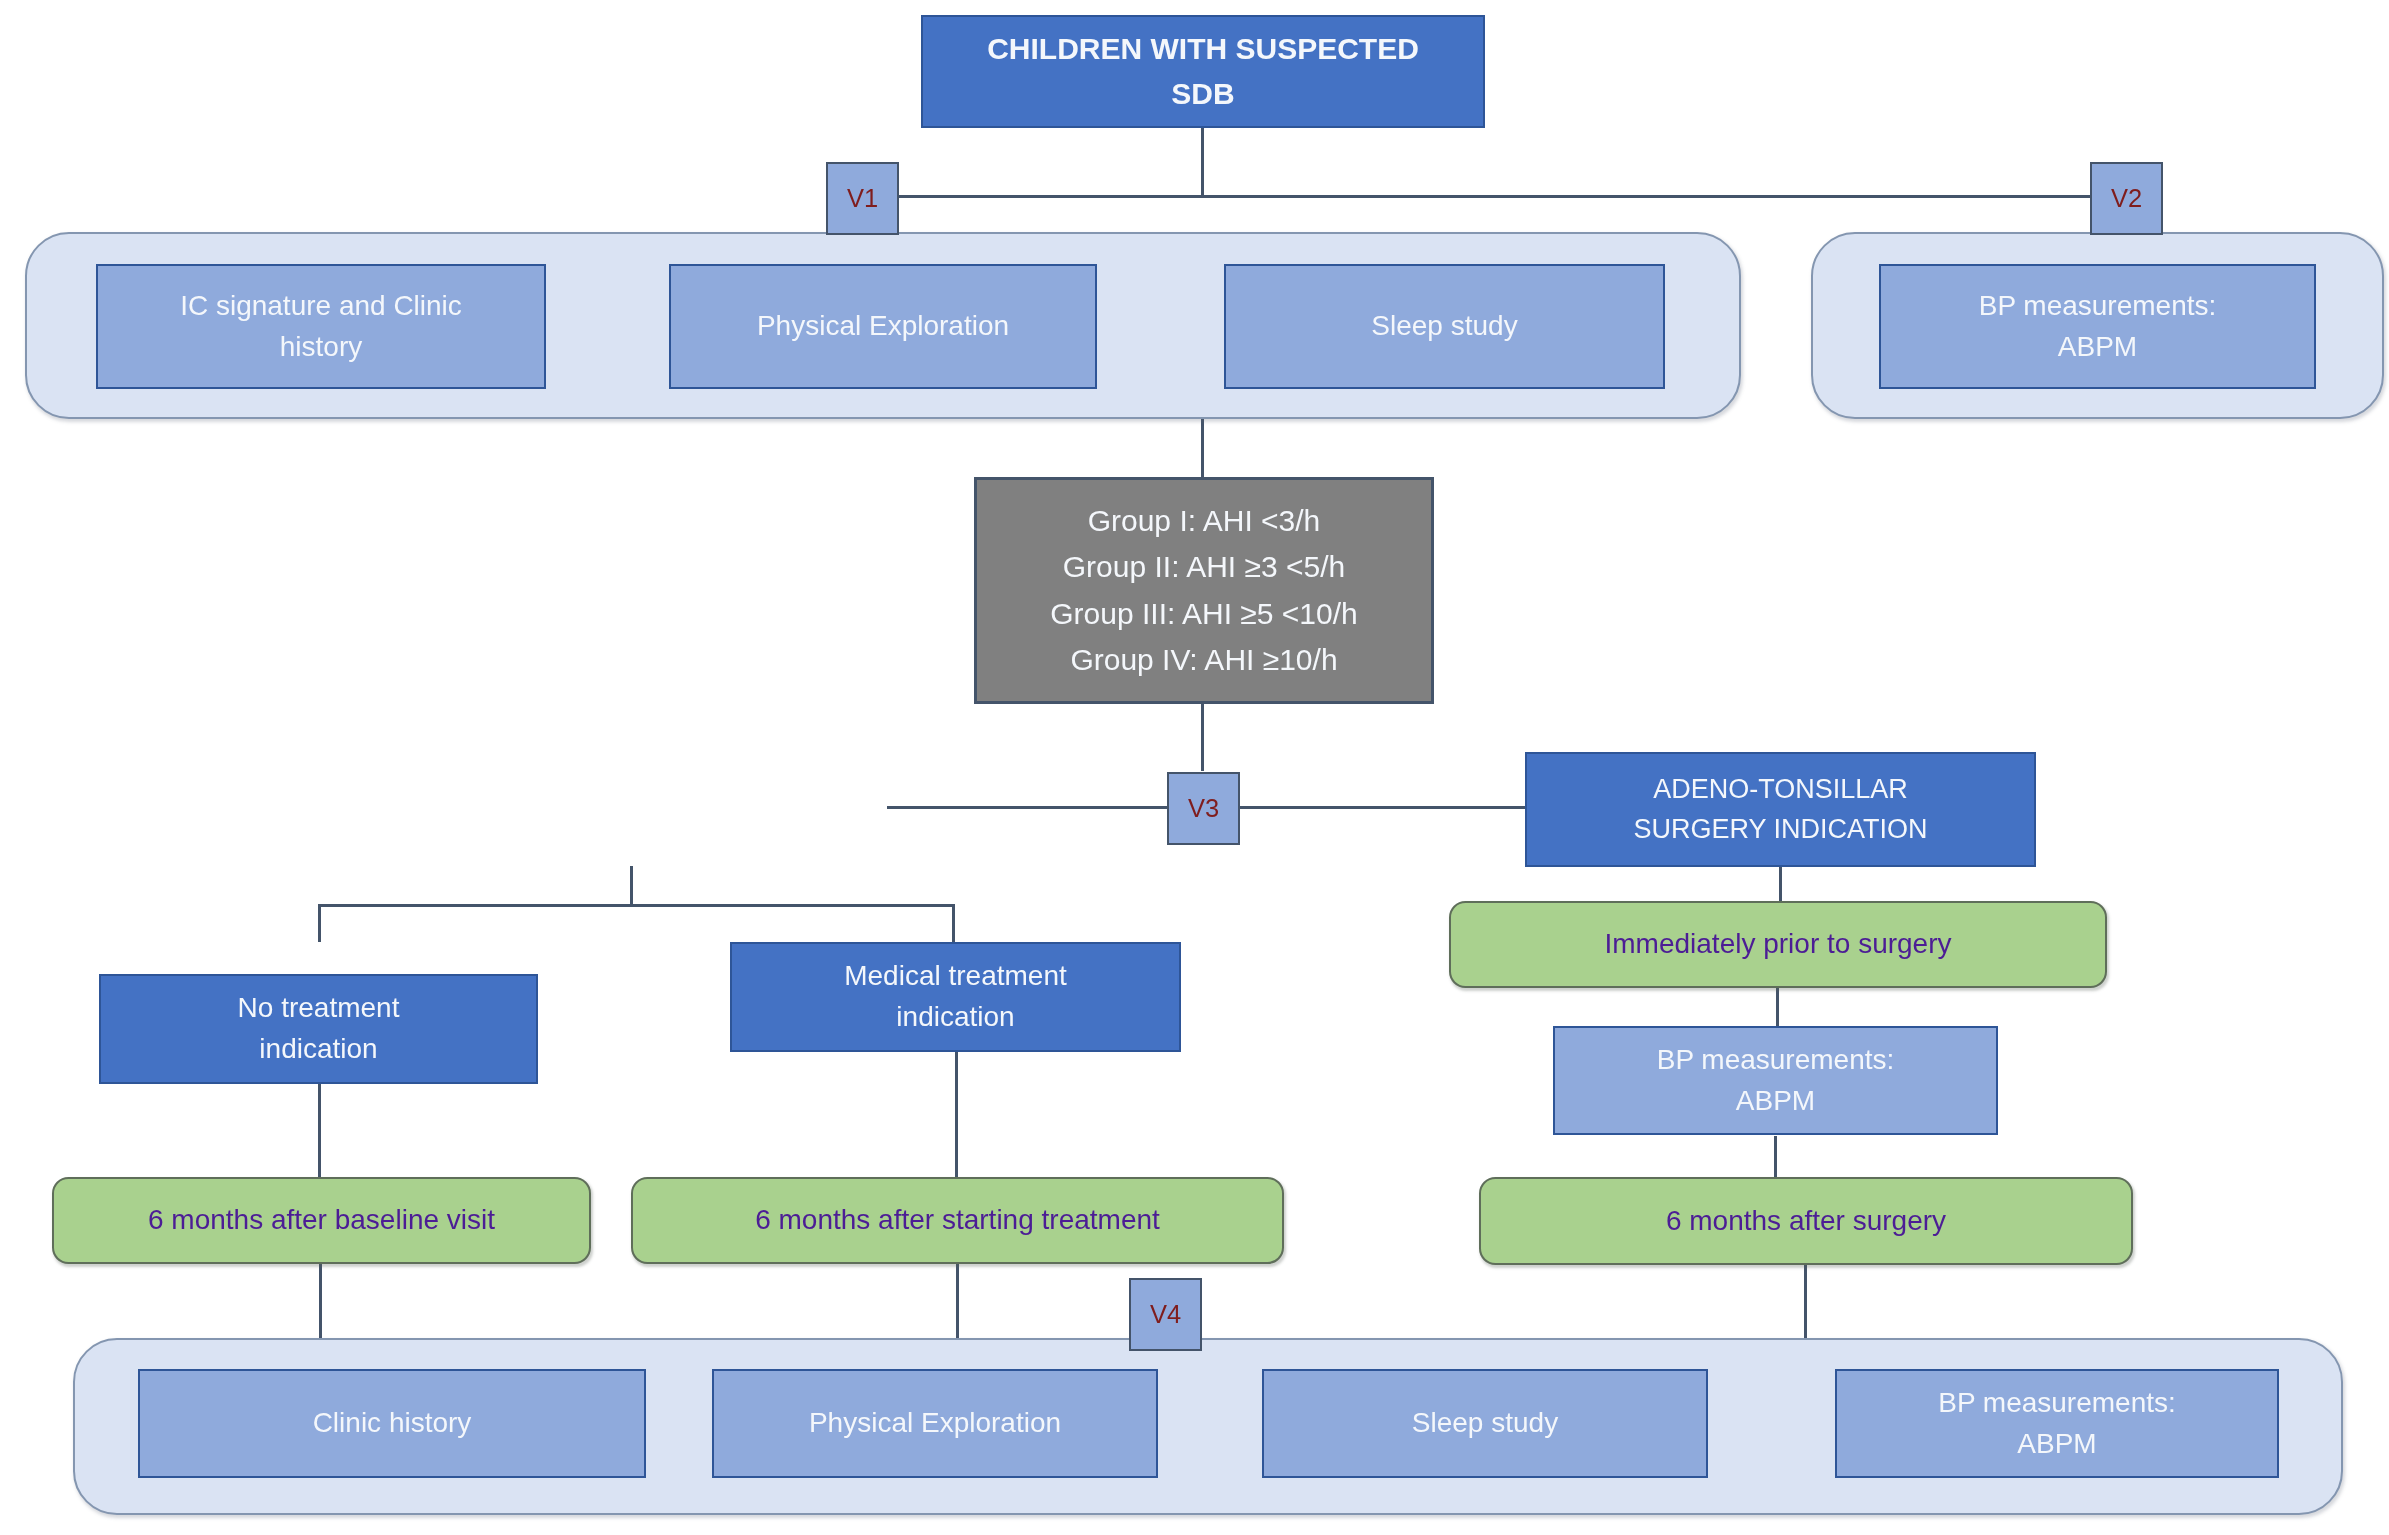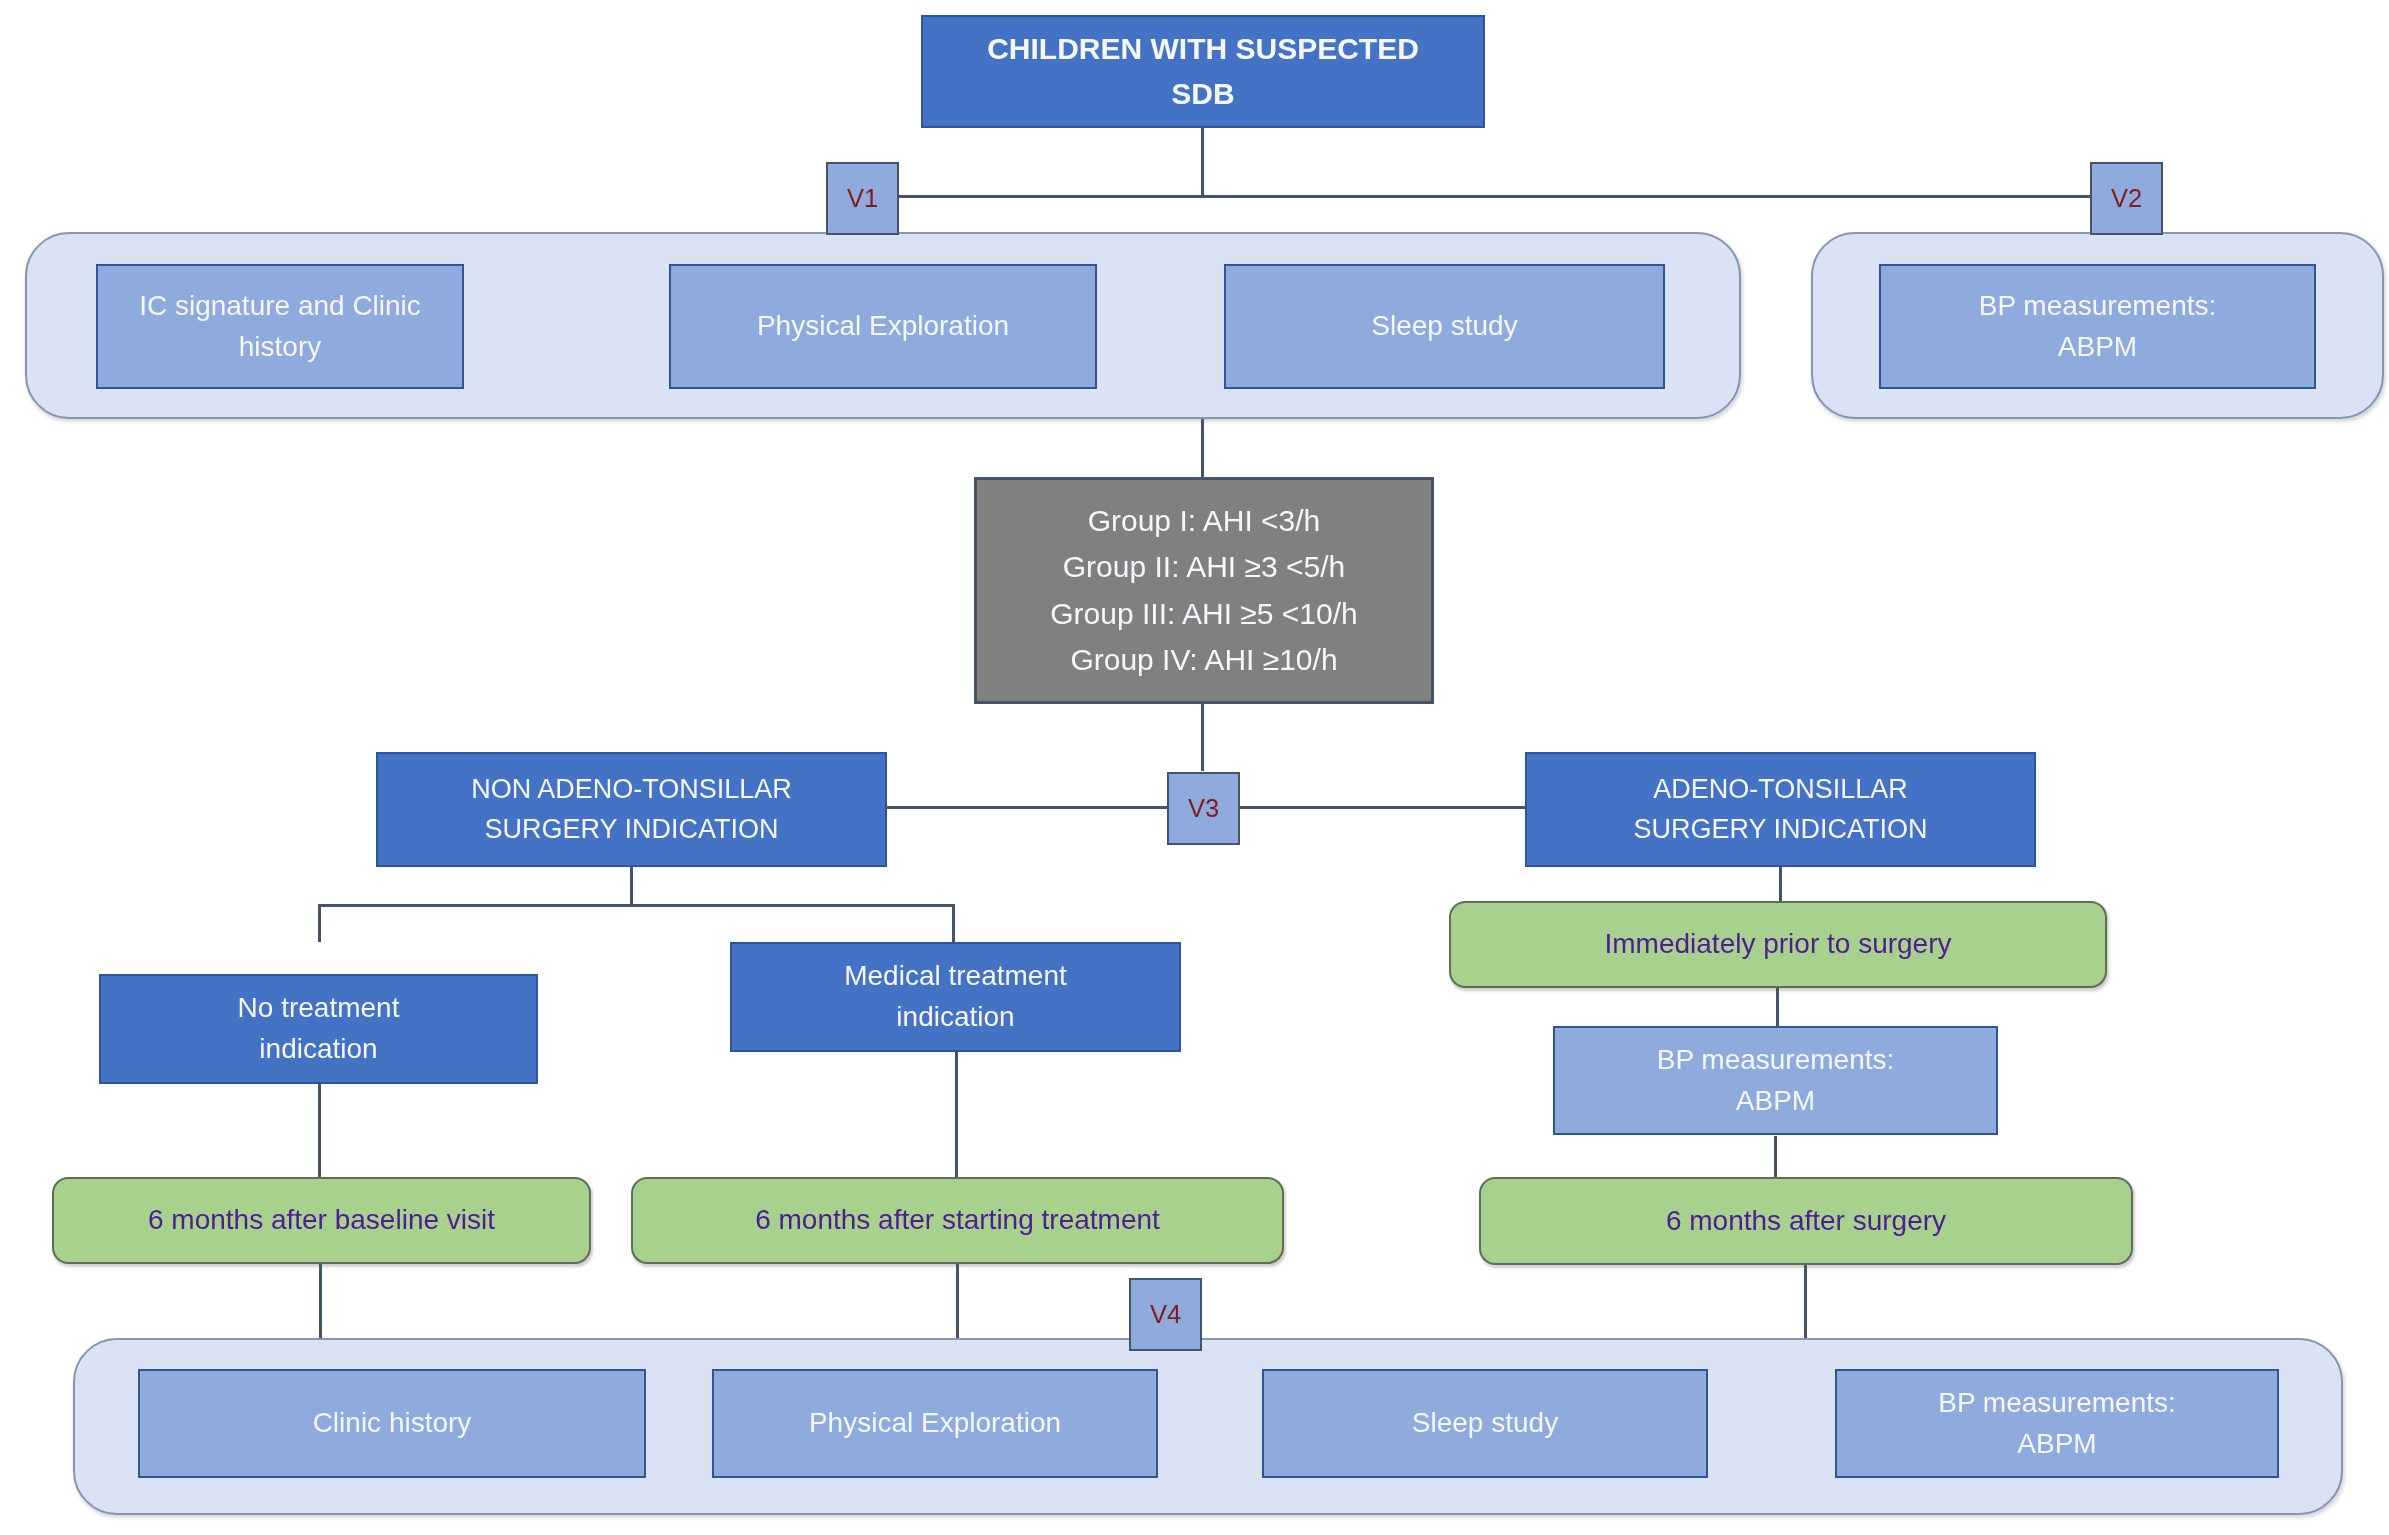--- a/index.html
+++ b/index.html
@@ -98,43 +98,40 @@
   <div class="vbadge" style="left:2090px;top:162px;">
     <span>V2</span>
   </div>
   <div class="vbadge" style="left:1167px;top:772px;">
     <span>V3</span>
   </div>
   <div class="vbadge" style="left:1129px;top:1278px;">
     <span>V4</span>
   </div>
 
-  <div class="box mid" style="left:96px;top:264px;width:368px;height:125px;">
+  <div class="box mid" style="left:96px;top:264px;width:450px;height:125px;">
     <span class="w360">IC signature and Clinic history</span>
   </div>
   <div class="box mid" style="left:669px;top:264px;width:428px;height:125px;">
     <span>Physical Exploration</span>
   </div>
   <div class="box mid" style="left:1224px;top:264px;width:441px;height:125px;">
     <span>Sleep study</span>
   </div>
   <div class="box mid" style="left:1879px;top:264px;width:437px;height:125px;">
     <span class="w270">BP measurements: ABPM</span>
   </div>
 
   <div class="box gray" style="left:974px;top:477px;width:460px;height:227px;">
     <div>Group I: AHI &lt;3/h</div>
     <div>Group II: AHI ≥3 &lt;5/h</div>
     <div>Group III: AHI ≥5 &lt;10/h</div>
     <div>Group IV: AHI ≥10/h</div>
   </div>
 
-  <div class="box dark" style="left:376px;top:752px;width:511px;height:115px;">
-    <span class="w400">NON ADENO-TONSILLAR SURGERY INDICATION</span>
-  </div>
   <div class="box dark" style="left:1525px;top:752px;width:511px;height:115px;">
     <span class="w330">ADENO-TONSILLAR SURGERY INDICATION</span>
   </div>
 
   <div class="box dark" style="left:99px;top:942px;width:439px;height:110px;font-size:28px;margin-top:32px;">
     <span class="w250">No treatment indication</span>
   </div>
   <div class="box dark" style="left:730px;top:942px;width:451px;height:110px;font-size:28px;">
     <span class="w330">Medical treatment indication</span>
   </div>

